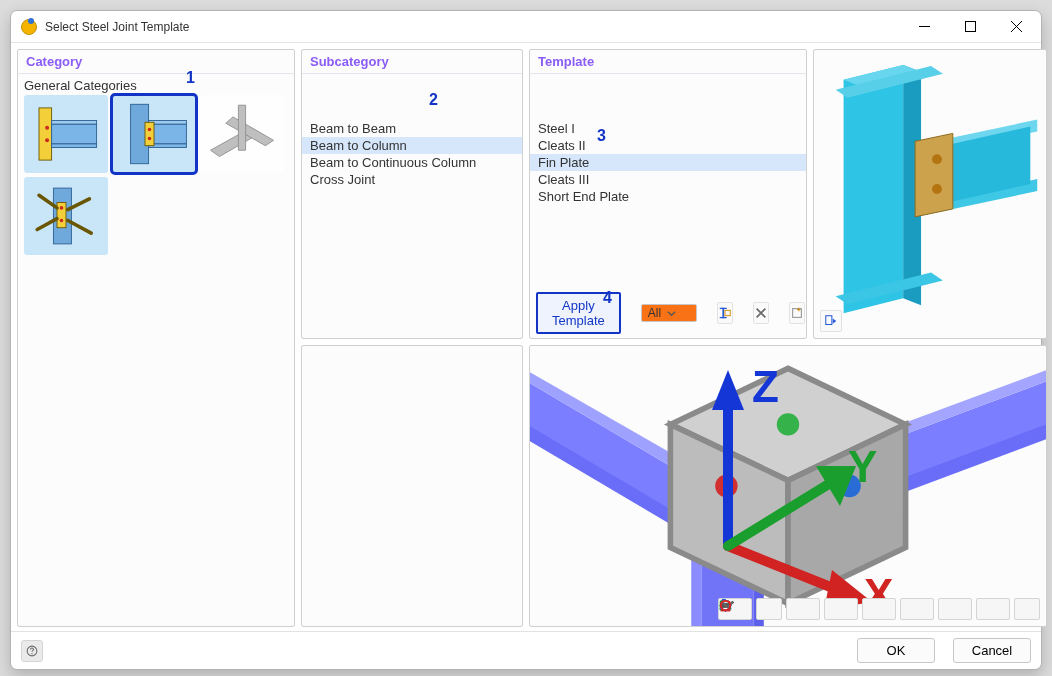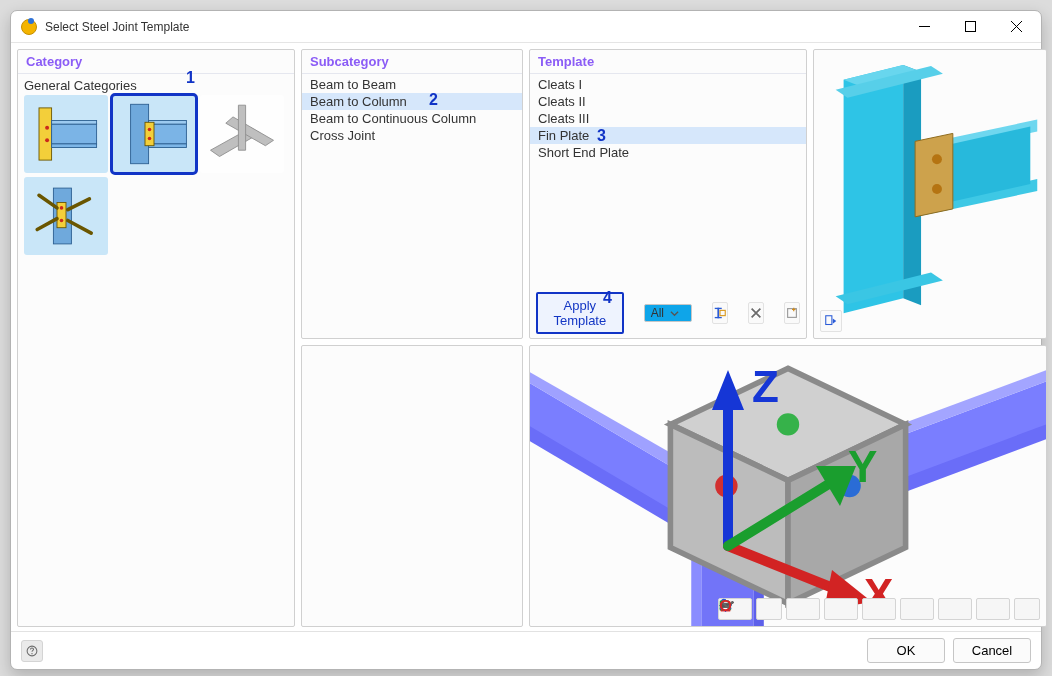--- a/index.html
+++ b/index.html
@@ -15,44 +15,44 @@
   .body{flex:1;display:flex;flex-direction:column;}
   .grid{flex:1;display:grid;grid-template-columns:278px 222px 278px 234px;grid-template-rows:290px 1fr;gap:6px;padding:6px 6px 4px 6px;}
   .panel{border:1px solid #d0d0d0;background:#fcfcfc;border-radius:2px;display:flex;flex-direction:column;overflow:hidden;}
   .panel-header{color:#8b5cf6;font-weight:600;font-size:13px;padding:4px 8px;border-bottom:1px solid #e5e7ef;}
   .category-body{padding:4px 6px;font-size:13px;}
   .cat-sub{color:#333;margin:0 0 2px 0;}
   .thumb-row{display:flex;flex-wrap:wrap;gap:4px;width:270px;}
   .thumb{width:84px;height:78px;background:#c9e6f8;border-radius:3px;display:flex;align-items:center;justify-content:center;position:relative;}
   .thumb.sel{outline:3px solid #1134c6;outline-offset:-1px;}
   .thumb svg{width:72px;height:68px;}
-  .listcol{padding:2px 0;font-size:13px;}
+  .listcol{padding:2px 0;font-size:13px;margin-top:44px;}
   .listcol .item{padding:1px 8px;cursor:default;}
   .listcol .item.sel{background:#d6e7fb;}
   .template-actions{display:flex;align-items:center;gap:20px;padding:4px 6px;}
   .template-actions .apply{border:2px solid #1134c6;color:#1336c4;background:#eef3fe;padding:4px 14px;font-size:13px;border-radius:2px;}
   .filter{display:flex;align-items:center;gap:2px;font-size:12px;color:#333;}
-  .filter .sel{border:1px solid #c6c6c6;background:#0ea5e9;padding:1px 12px 1px 6px;display:flex;align-items:center;gap:6px;border-radius:2px;}
+  .filter .sel{border:1px solid #c6c6c6;background:#f97316;padding:1px 20px 1px 6px;display:flex;align-items:center;gap:6px;border-radius:2px;}
   .filter .sel svg{width:9px;height:9px;}
   .sqbtn{width:22px;height:22px;border:1px solid #e2e2e2;background:#fafafa;display:flex;align-items:center;justify-content:center;border-radius:2px;}
   .sqbtn svg{width:14px;height:14px;}
   .preview{position:relative;display:flex;align-items:center;justify-content:center;}
   .preview-tool{position:absolute;left:6px;bottom:6px;}
   .panel.wide{grid-column:2 / span 3;}
   .panel.tallblank{}
   .viewport{flex:1;position:relative;}
   .viewport svg{position:absolute;inset:0;width:100%;height:100%;}
   .view-cube{position:absolute;right:10px;top:10px;width:50px;height:50px;}
   .view-axes{position:absolute;left:50px;bottom:80px;width:70px;height:70px;}
   .view-toolbar{position:absolute;bottom:6px;right:6px;display:flex;gap:4px;background:rgba(255,255,255,.0);}
   .view-toolbar .vbtn{width:26px;height:22px;border:1px solid #d4d4d4;background:#f6f6f6;display:flex;align-items:center;justify-content:center;border-radius:2px;}
   .view-toolbar .vbtn.hasdrop{width:34px;justify-content:flex-start;padding-left:3px;}
   .view-toolbar .vbtn svg{width:15px;height:15px;}
   .view-toolbar .drop{width:8px;height:8px;margin-left:2px;}
-  .footer{border-top:1px solid #e2e2e2;display:flex;align-items:center;padding:6px 10px;gap:8px;}
+  .footer{border-top:1px solid #e2e2e2;display:flex;align-items:center;padding:6px 10px;gap:18px;}
   .help{width:22px;height:22px;border:1px solid #d4d4d4;background:#eaeaea;border-radius:3px;display:flex;align-items:center;justify-content:center;}
   .help svg{width:12px;height:12px;fill:#6b6b6b;}
   .spacer{flex:1;}
   .btn{min-width:78px;padding:4px 16px;border:1px solid #c6c6c6;background:#fbfbfb;border-radius:3px;font-size:13px;text-align:center;}
   .annot{position:absolute;color:#1134c6;font-weight:700;font-size:16px;pointer-events:none;}
 </style>
 </head>
 <body>
 
 <div class="window">
@@ -141,24 +141,24 @@
           <div class="item">Beam to Beam</div>
           <div class="item sel">Beam to Column</div>
           <div class="item">Beam to Continuous Column</div>
           <div class="item">Cross Joint</div>
         </div>
       </div>
 
       <div class="panel" style="position:relative;">
         <div class="panel-header">Template</div>
         <div class="listcol" style="flex:1;">
-          <div class="item">Cleats I</div>
+          <div class="item">Steel I</div>
           <div class="item">Cleats II</div>
+          <div class="item sel">Fin Plate</div>
           <div class="item">Cleats III</div>
-          <div class="item sel">Fin Plate</div>
           <div class="item">Short End Plate</div>
         </div>
         <div class="template-actions">
           <button class="apply">Apply Template</button>
           <div class="filter">
             <div class="sel">
               <span>All</span>
               <svg viewBox="0 0 10 10">
                   <path d="M1 3l4 4 4-4" fill="none" stroke="#555" stroke-width="1.4"></path>
                 </svg>

